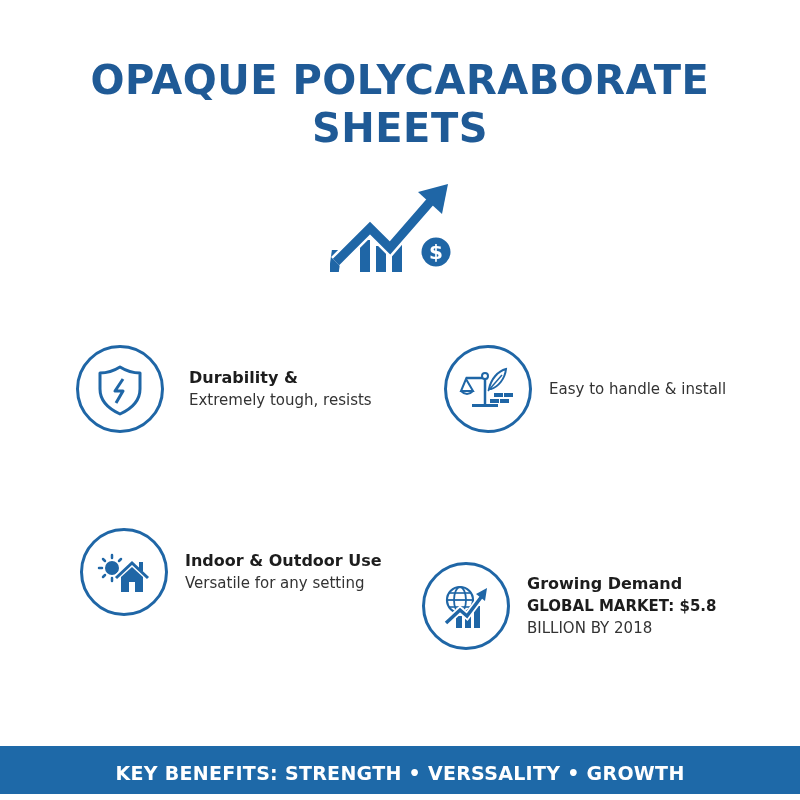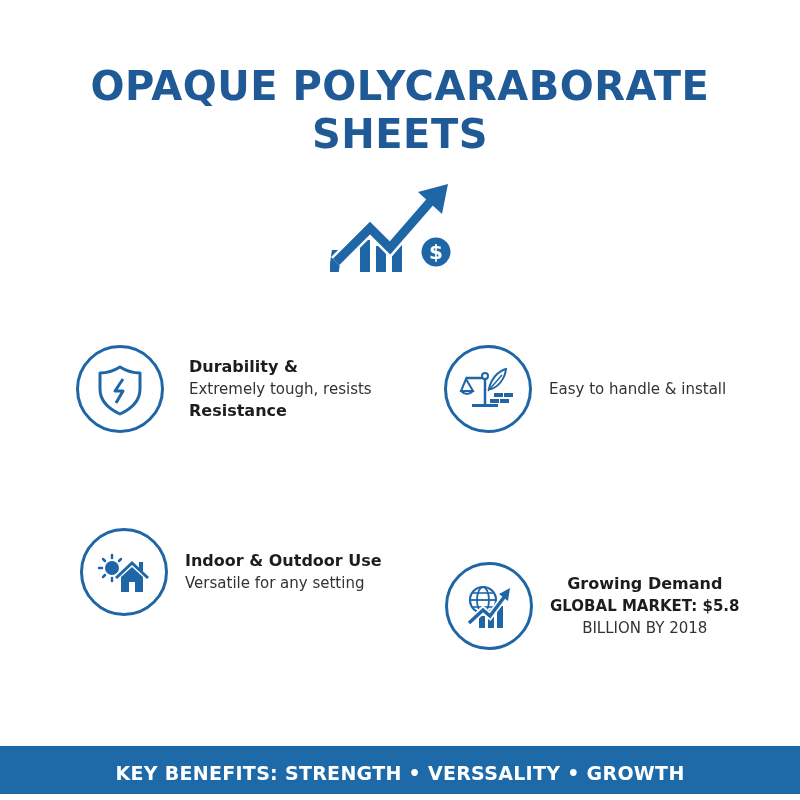--- a/index.html
+++ b/index.html
@@ -2,21 +2,21 @@
 <html><head>
 <meta charset="utf-8">
 <style>
   html, body { margin:0; padding:0; }
   body {
     width:800px; height:800px; position:relative; overflow:hidden;
     background:#ffffff;
     font-family:"Liberation Sans", sans-serif;
   }
   .title {
-    position:absolute; left:0; top:62px; width:800px;
+    position:absolute; left:0; top:56px; width:800px;
     text-align:center; color:#1f5a96; font-weight:bold;
     font-size:40px; line-height:48px; letter-spacing:0.5px;
     font-family:"DejaVu Sans", sans-serif;
   }
   .hero-icon { position:absolute; left:330px; top:178px; width:130px; height:100px; }
   .feature { position:absolute; display:flex; align-items:center; }
   .circle {
     width:88px; height:88px; border-radius:50%;
     border:3px solid #1f66a6; box-sizing:border-box;
     display:flex; align-items:center; justify-content:center; flex-shrink:0;
@@ -59,21 +59,20 @@
 <div class="feature" style="left:76px; top:345px;gap:8px;">
   <div class="circle">
     <svg viewBox="0 0 60 60">
       <path d="M30 8 C38 13 44 14 50 14 L50 30 C50 42 41 50 30 55 C19 50 10 42 10 30 L10 14 C16 14 22 13 30 8 Z" fill="none" stroke="#1f66a6" stroke-width="3" stroke-linejoin="round"></path>
       <polyline points="33,20 25,32 33,32 26,44" fill="none" stroke="#1f66a6" stroke-width="3" stroke-linejoin="round"></polyline>
     </svg>
   </div>
   <div class="texts">
     <div class="ft">Durability &amp;</div>
     <div class="fd">Extremely tough, resists</div>
-    <div class="ft">Resistance</div>
   </div>
 </div>
 
 <div class="feature" style="left:444px; top:345px;">
   <div class="circle">
     <svg viewBox="0 0 60 60">
       <line x1="27" y1="18" x2="27" y2="46" stroke="#1f66a6" stroke-width="2.5"></line>
       <line x1="8" y1="19" x2="30" y2="19" stroke="#1f66a6" stroke-width="2.5"></line>
       <circle cx="27" cy="17" r="3" fill="#fff" stroke="#1f66a6" stroke-width="2"></circle>
       <path d="M8 20 L3 32 L15 32 Z" fill="none" stroke="#1f66a6" stroke-width="2"></path>
@@ -110,21 +109,21 @@
       <path d="M27 35 L38 25 L49 35 L49 50 L27 50 Z" fill="#1f66a6"></path>
       <rect x="35" y="40" width="6" height="10" fill="#fff"></rect>
     </svg>
   </div>
   <div class="texts">
     <div class="ft">Indoor &amp; Outdoor Use</div>
     <div class="fd">Versatile for any setting</div>
   </div>
 </div>
 
-<div class="feature" style="left:445px; top:562px;text-align:center;">
+<div class="feature" style="left:422px; top:562px;">
   <div class="circle">
     <svg viewBox="0 0 60 60">
       <circle cx="24" cy="24" r="13" fill="none" stroke="#1f66a6" stroke-width="2.2"></circle>
       <ellipse cx="24" cy="24" rx="6" ry="13" fill="none" stroke="#1f66a6" stroke-width="1.8"></ellipse>
       <line x1="11" y1="24" x2="37" y2="24" stroke="#1f66a6" stroke-width="1.8"></line>
       <line x1="13" y1="17" x2="35" y2="17" stroke="#1f66a6" stroke-width="1.6"></line>
       <line x1="13" y1="31" x2="35" y2="31" stroke="#1f66a6" stroke-width="1.6"></line>
       <rect x="20" y="40" width="6" height="12" fill="#1f66a6"></rect>
       <rect x="29" y="36" width="6" height="16" fill="#1f66a6"></rect>
       <rect x="38" y="30" width="6" height="22" fill="#1f66a6"></rect>

